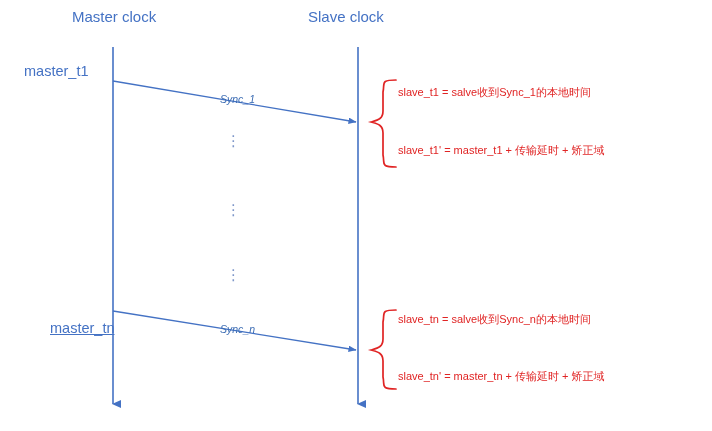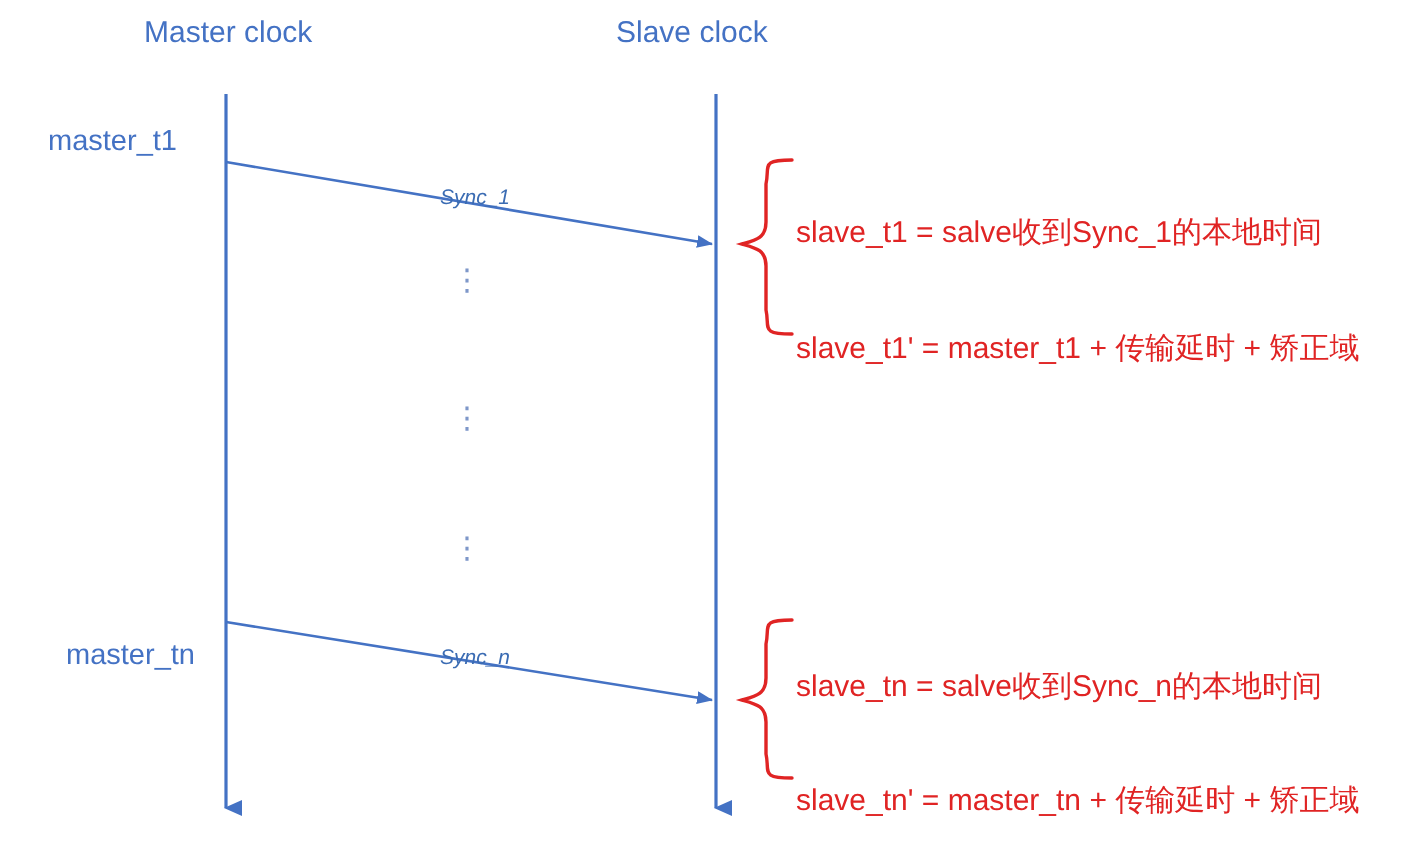--- a/index.html
+++ b/index.html
@@ -38,23 +38,22 @@
     color: #4472c4;
     font-size: 14.5px;
   }
   .msg-label {
     color: #3b6cb3;
     font-size: 10.5px;
     font-style: italic;
   }
   .note {
     color: #e02424;
-    font-size: 15px;
+    font-size: 11px;
     font-weight: 500;
-    margin-top: 22px;
   }
   .ellipsis {
     color: #7e97c9;
     font-size: 15px;
     letter-spacing: 0;
     line-height: 1;
   }
 </style>
 </head>
 <body>
@@ -95,21 +94,21 @@
              L 383 377
              C 385 386, 380 389, 396 389" fill="none" stroke="#e02424" stroke-width="1.7" stroke-linecap="round"></path>
   </svg>
 
   <div class="txt lane-title" style="left:72px; top:9px;">Master clock</div>
 
   <div class="txt lane-title" style="left:308px; top:9px;text-align:center;">Slave clock</div>
 
   <div class="txt lane-label" style="left:24px; top:64px;">master_t1</div>
 
-  <div class="txt lane-label" style="left:33px; top:321px;">master_tn</div>
+  <div class="txt lane-label" style="left:50px; top:321px;text-decoration:underline;">master_tn</div>
 
   <div class="txt msg-label" style="left:220px; top:94px;">Sync_1</div>
 
   <div class="txt msg-label" style="left:220px; top:324px;">Sync_n</div>
 
   <div class="txt ellipsis" style="left:226px; top:133px;">⋮</div>
 
   <div class="txt ellipsis" style="left:226px; top:202px;">⋮</div>
 
   <div class="txt ellipsis" style="left:226px; top:267px;">⋮</div>

